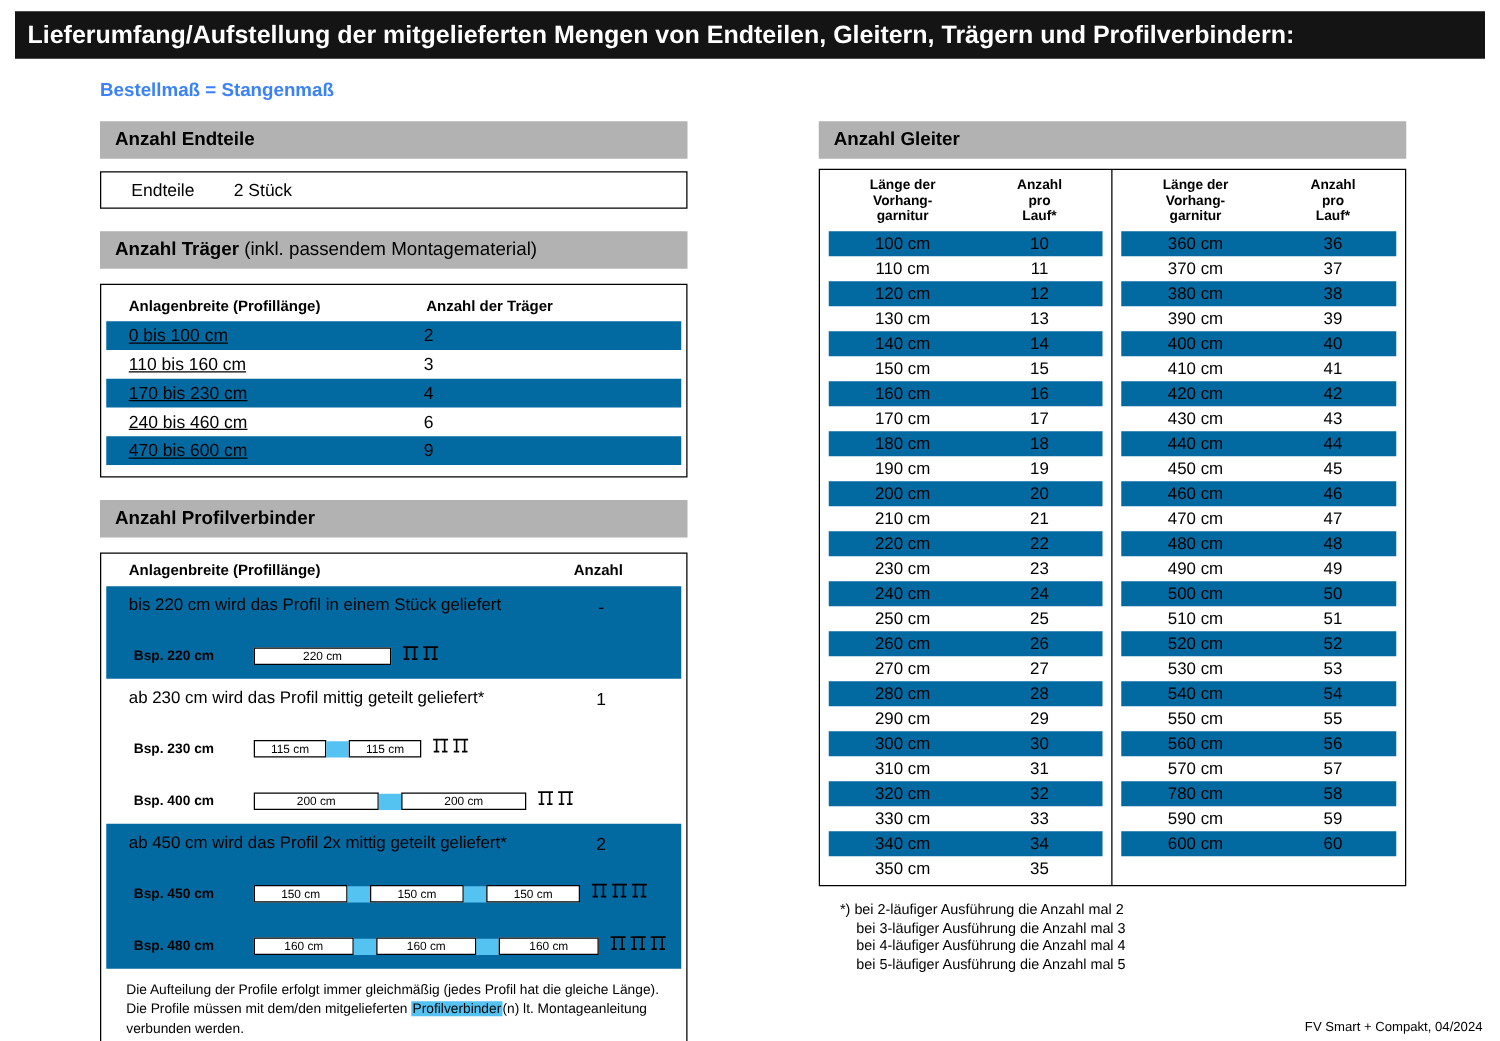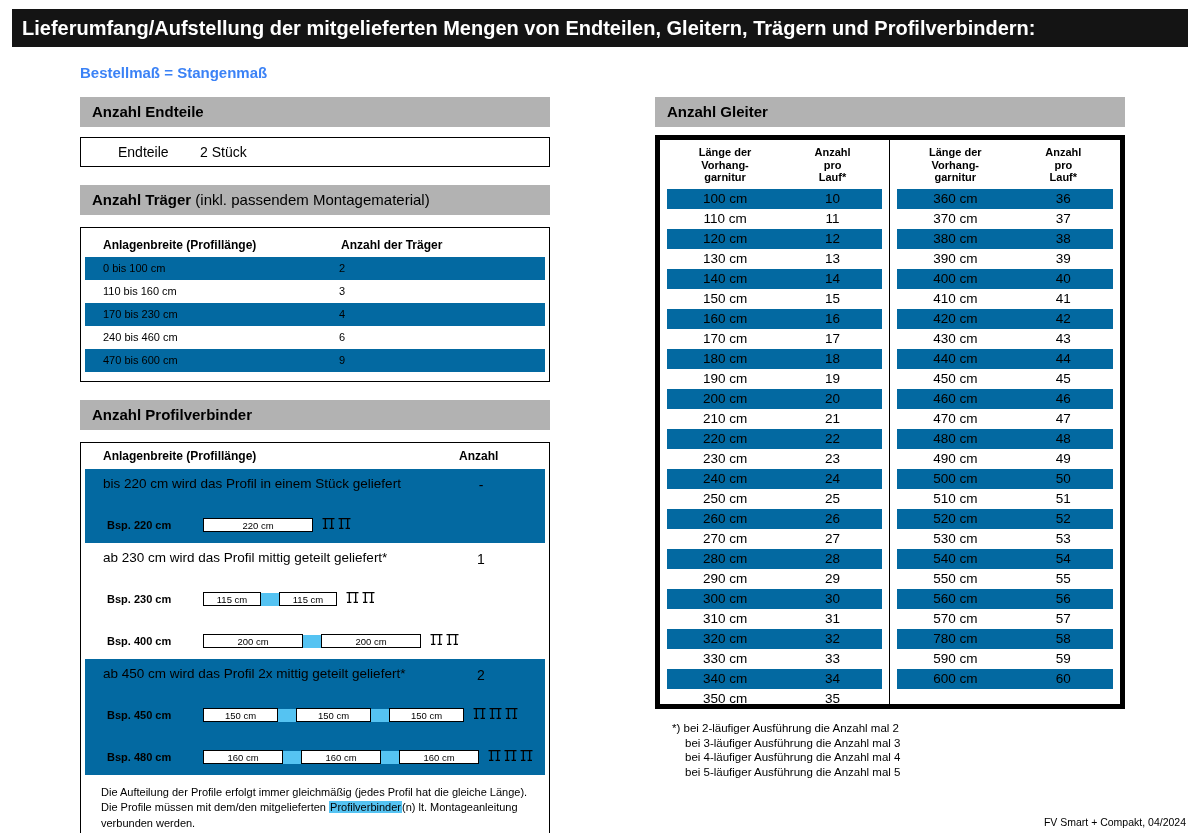--- a/index.html
+++ b/index.html
@@ -16,32 +16,32 @@
 
   .left-col  { position:absolute; left:80px;  top:97px; width:470px; }
   .right-col { position:absolute; left:655px; top:97px; width:470px; }
 
   .section-header { height:30px; background:#b2b2b2; font-size:15px;
     font-weight:bold; line-height:30px; padding-left:12px; }
   .section-header .light { font-weight:normal; }
 
   
   .endteile-box { margin-top:10px; height:30px; border:1px solid #000;
-    display:flex; align-items:center; font-size:14px; padding-left:37px; }
+    display:flex; align-items:center; font-size:14px; padding-left:24px; }
   .endteile-box .lbl { width:82px; }
 
   .mt18 { margin-top:18px; }
 
   
   .traeger-box { margin-top:12px; border:1px solid #000; padding:5px 0 9px; }
   .tbl-head { position:relative; height:24px; line-height:24px; font-size:12px;
     font-weight:bold; padding-left:22px; }
   .tbl-head .col2 { position:absolute; left:260px; }
   .traeger-row { position:relative; height:23px; line-height:23px;
-    font-size:11px; margin:0 4px; padding-left:18px; }
+    font-size:14px; margin:0 4px; padding-left:18px;text-decoration:underline; }
   .traeger-row .t-count { position:absolute; left:254px; }
   .shaded { background:#0369a1; }
   .t-note { margin:8px 55px 0 22px; font-size:11px; line-height:1.35; }
 
   
   .pv-box { margin-top:12px; border:1px solid #000; padding:0 0 8px; }
   .pv-head { position:relative; height:26px; line-height:26px; font-size:12px;
     font-weight:bold; padding-left:22px; }
   .pv-head .pv-col2 { position:absolute; left:378px; }
   .pv-group { position:relative; margin:0 4px; padding:7px 0 10px; }
@@ -54,21 +54,21 @@
   .seg { height:14px; border:1px solid #000; background:#fff; display:flex;
     align-items:center; justify-content:center; font-size:9.5px; }
   .connector { width:18px; height:13px; background:#55c3f2; }
   .brackets { display:flex; gap:3px; margin-left:9px; align-items:center; }
   .pv-note { margin:10px 12px 0 20px; font-size:11px; line-height:1.4; }
   .hl { background:#55c3f2; padding:0 1px; }
 
   .warning { margin-top:14px; font-size:15px; font-weight:bold; }
 
   
-  .gleiter-box { margin-top:8px; border:5px solid #000000; height:574px;
+  .gleiter-box { margin-top:8px; border:1px solid #000000; height:574px;
     display:flex; }
   .g-half { width:50%; padding:0 7px; }
   .g-half.first { border-right:1px solid #000; }
   .g-headrow { display:flex; padding:6px 0 5px; }
   .g-h { font-weight:bold; font-size:11px; line-height:12.5px;
     text-align:center; }
   .g-h.len { width:54%; }
   .g-h.cnt { width:46%; }
   .g-row { display:flex; height:20px; line-height:20px; font-size:13.5px; }
   .g-row .g-len { width:54%; text-align:center; }

